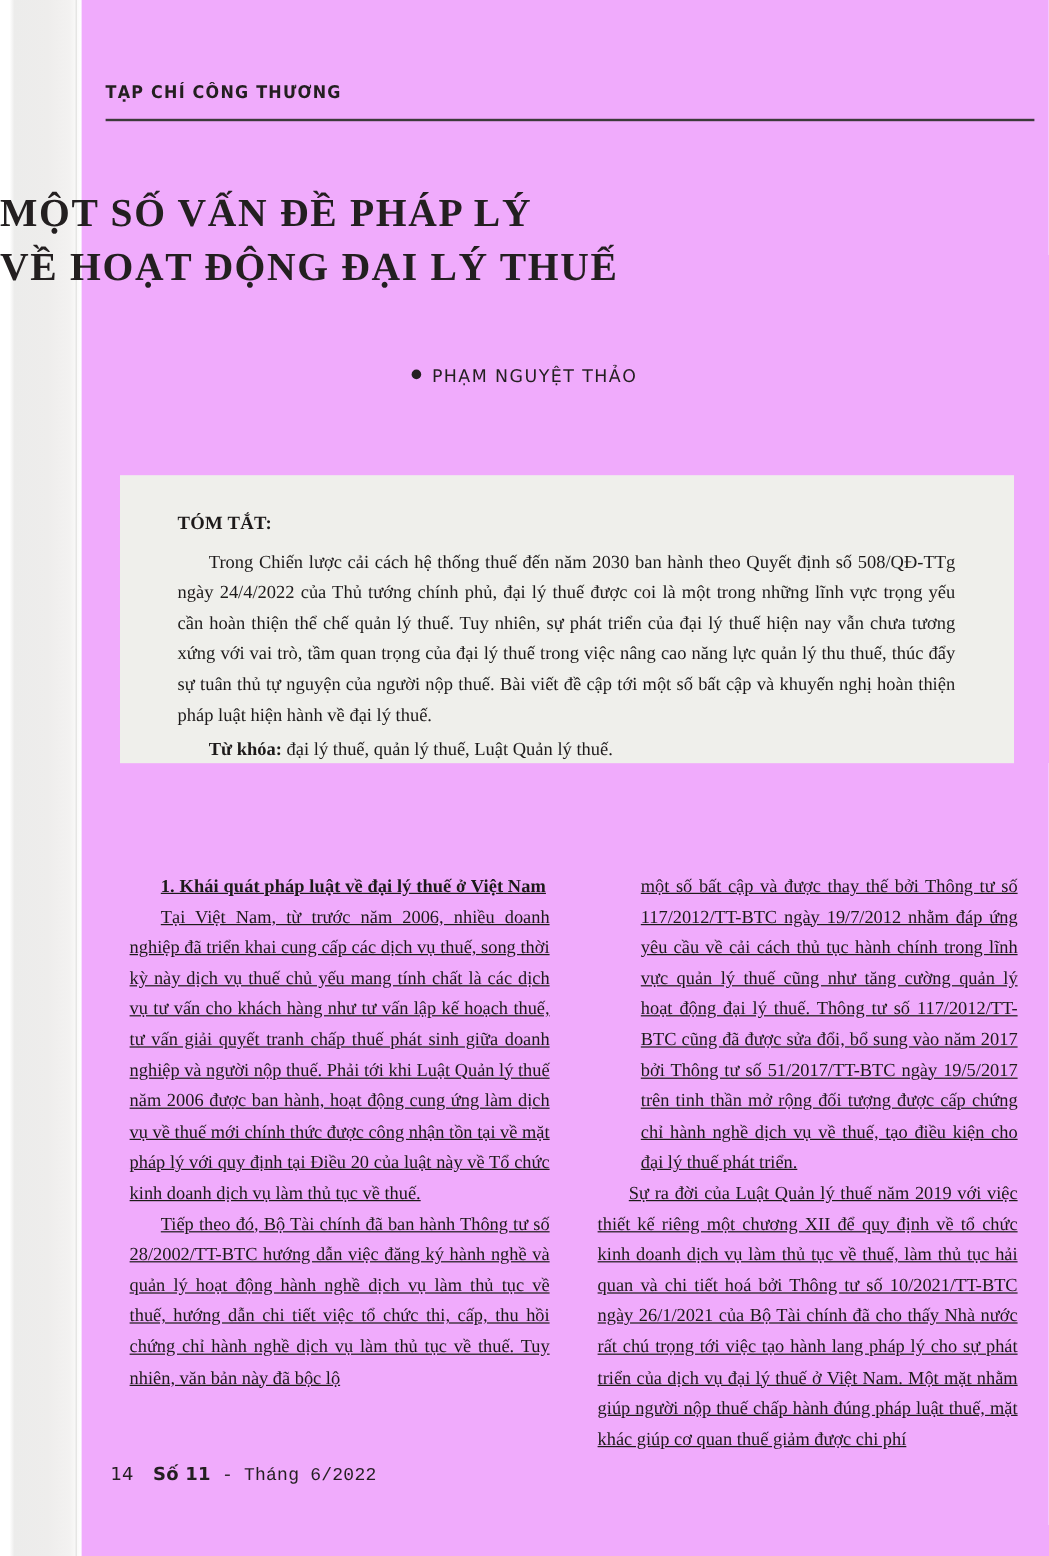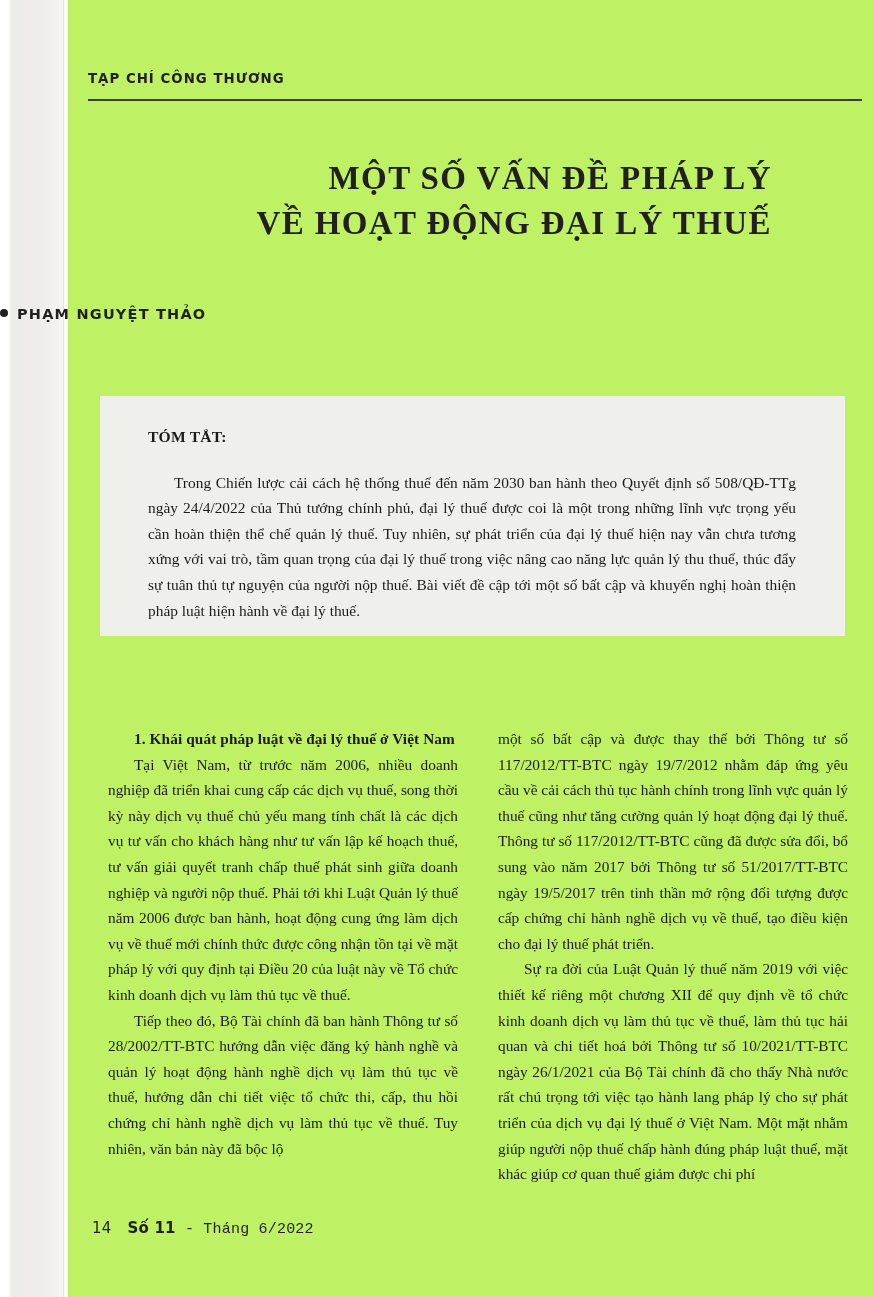--- a/index.html
+++ b/index.html
@@ -9,21 +9,21 @@
   }
   body {
     font-family: "Liberation Serif", serif;
     -webkit-font-smoothing: antialiased;
   }
 
   .page {
     position: relative;
     width: 874px;
     height: 1297px;
-    background: #bef264;
+    background: #f0abfc;
     overflow: hidden;
   }
 
   
   .gutter-shadow {
     position: absolute;
     left: 0;
     top: 0;
     width: 68px;
     height: 1297px;
@@ -65,38 +65,39 @@
     height: 2px;
     background: #3c3a3a;
   }
 
   
   .title-block {
     position: absolute;
     left: 0;
     top: 156px;
     width: 772px;
-    text-align: right;
+    text-align: left;
     color: #231f20;
     font-family: "Liberation Serif", serif;
     font-weight: bold;
     font-size: 33px;
     line-height: 45px;
     letter-spacing: 1.4px;
   }
   .title-line { display: block; white-space: nowrap; }
 
   
   .author {
     position: absolute;
     left: 0;
     top: 306px;
     width: 874px;
+    text-align: center;
     font-family: "DejaVu Sans", sans-serif;
-    font-weight: bold;
+    font-weight: normal;
     font-size: 14.5px;
     letter-spacing: 1.2px;
     color: #231f20;
   }
   .author .bullet {
     display: inline-block;
     width: 8px;
     height: 8px;
     border-radius: 50%;
     background: #231f20;
@@ -119,21 +120,21 @@
     top: 424px;
     width: 648px;
     color: #1d1a1a;
     font-size: 15.4px;
     line-height: 25.6px;
     text-align: justify;
   }
   .abstract-heading {
     font-weight: bold;
     font-size: 15.6px;
-    margin-bottom: 20px;
+    margin-bottom: 6px;
     letter-spacing: .2px;
   }
   .abstract-body { text-indent: 26px; }
   .abstract-keywords { margin-top: 3px; text-indent: 26px; }
   .abstract-keywords .kw-label { font-weight: bold; }
 
   
   .columns {
     position: absolute;
     left: 108px;
@@ -142,37 +143,38 @@
     height: 480px;
   }
   .col {
     position: absolute;
     top: 0;
     width: 350px;
     color: #1d1a1a;
     font-size: 15.3px;
     line-height: 25.6px;
     text-align: justify;
+    text-decoration: underline;
   }
   .col-left  { left: 0; }
   .col-right { left: 390px; }
 
   .col h2 {
     margin: 0 0 0 0;
     font-size: 15.3px;
     font-weight: bold;
     line-height: 25.6px;
     text-indent: 26px;
     letter-spacing: .1px;
   }
   .col p {
     margin: 0;
     text-indent: 26px;
   }
-  .col p.noindent { text-indent: 0; }
+  .col p.noindent { text-indent: 0; margin-left: 36px; }
 
   
   .footer {
     position: absolute;
     left: 92px;
     top: 1219px;
     font-family: "DejaVu Sans", sans-serif;
     font-size: 15px;
     color: #231f20;
     letter-spacing: .2px;
@@ -198,20 +200,23 @@
   </div>
 
   <div class="author">
     <span class="bullet"></span><span>PHẠM NGUYỆT THẢO</span>
   </div>
 
   <div class="abstract-box"></div>
   <div class="abstract-inner">
     <div class="abstract-heading">TÓM TẮT:</div>
     <div class="abstract-body">Trong Chiến lược cải cách hệ thống thuế đến năm 2030 ban hành theo Quyết định số 508/QĐ-TTg ngày 24/4/2022 của Thủ tướng chính phủ, đại lý thuế được coi là một trong những lĩnh vực trọng yếu cần hoàn thiện thể chế quản lý thuế. Tuy nhiên, sự phát triển của đại lý thuế hiện nay vẫn chưa tương xứng với vai trò, tầm quan trọng của đại lý thuế trong việc nâng cao năng lực quản lý thu thuế, thúc đẩy sự tuân thủ tự nguyện của người nộp thuế. Bài viết đề cập tới một số bất cập và khuyến nghị hoàn thiện pháp luật hiện hành về đại lý thuế.</div>
+    <div class="abstract-keywords">
+      <span class="kw-label">Từ khóa:</span><span> đại lý thuế, quản lý thuế, Luật Quản lý thuế.</span>
+    </div>
   </div>
 
   <div class="columns">
 
     <div class="col col-left">
       <h2>1. Khái quát pháp luật về đại lý thuế ở Việt Nam</h2>
       <p>Tại Việt Nam, từ trước năm 2006, nhiều doanh nghiệp đã triển khai cung cấp các dịch vụ thuế, song thời kỳ này dịch vụ thuế chủ yếu mang tính chất là các dịch vụ tư vấn cho khách hàng như tư vấn lập kế hoạch thuế, tư vấn giải quyết tranh chấp thuế phát sinh giữa doanh nghiệp và người nộp thuế. Phải tới khi Luật Quản lý thuế năm 2006 được ban hành, hoạt động cung ứng làm dịch vụ về thuế mới chính thức được công nhận tồn tại về mặt pháp lý với quy định tại Điều 20 của luật này về Tổ chức kinh doanh dịch vụ làm thủ tục về thuế.</p>
       <p>Tiếp theo đó, Bộ Tài chính đã ban hành Thông tư số 28/2002/TT-BTC hướng dẫn việc đăng ký hành nghề và quản lý hoạt động hành nghề dịch vụ làm thủ tục về thuế, hướng dẫn chi tiết việc tổ chức thi, cấp, thu hồi chứng chỉ hành nghề dịch vụ làm thủ tục về thuế. Tuy nhiên, văn bản này đã bộc lộ</p>
     </div>
 

